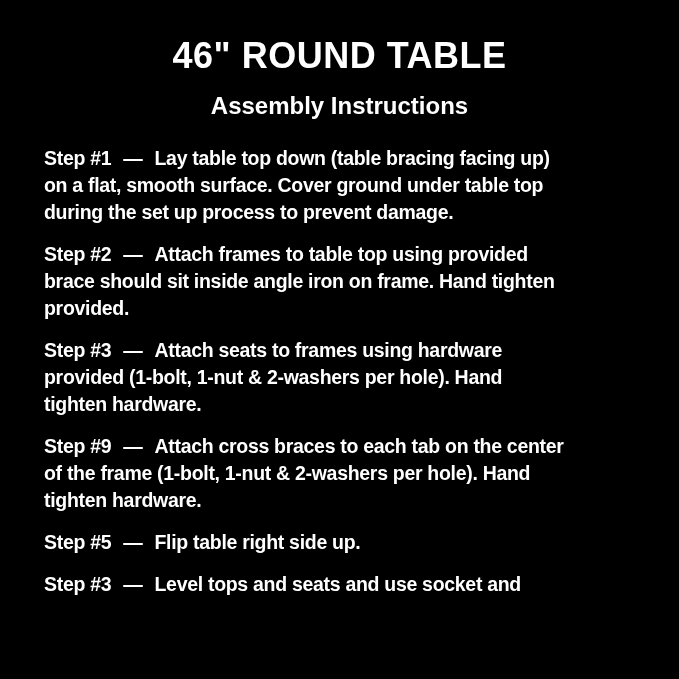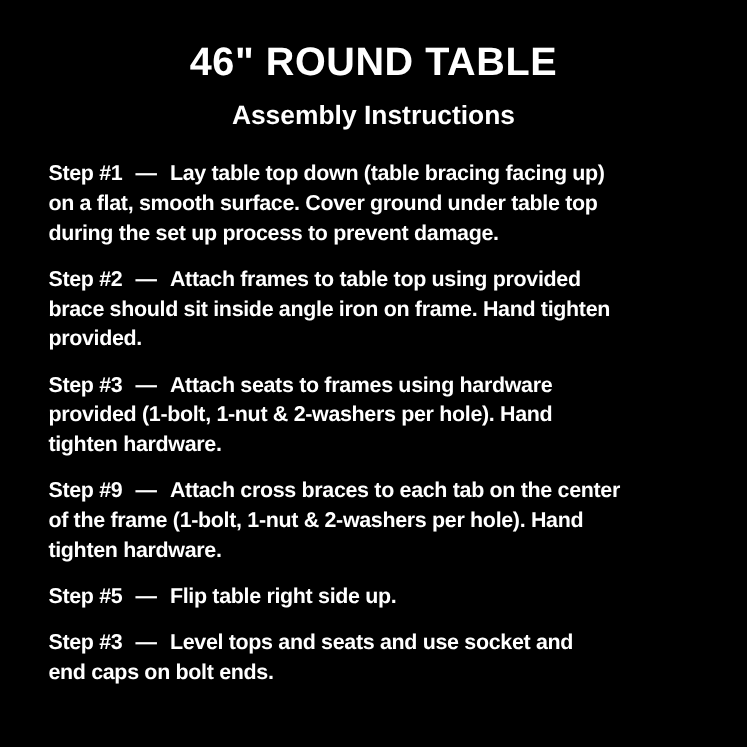--- a/index.html
+++ b/index.html
@@ -79,16 +79,15 @@
       <div class="step">
         <div class="line"><span>Step #9</span><span class="dash">—</span><span>Attach cross braces to each tab on the center</span></div>
         <div class="line">of the frame (1-bolt, 1-nut &amp; 2-washers per hole). Hand</div>
         <div class="line">tighten hardware.</div>
       </div>
       <div class="step">
         <div class="line"><span>Step #5</span><span class="dash">—</span><span>Flip table right side up.</span></div>
       </div>
       <div class="step">
         <div class="line"><span>Step #3</span><span class="dash">—</span><span>Level tops and seats and use socket and</span></div>
-        <div class="line">end caps on bolt ends.</div>
       </div>
     </div>
 </div>
 
 </body></html>

